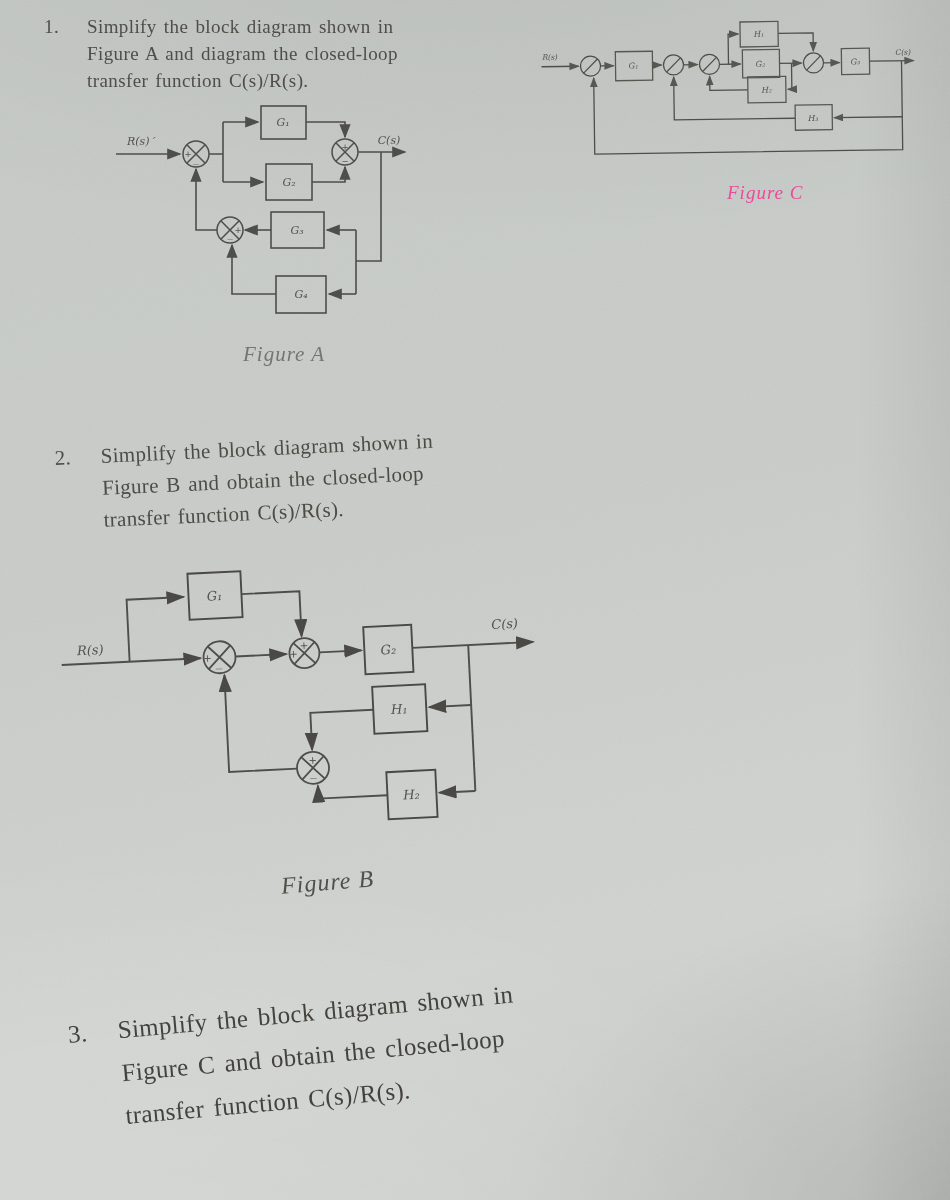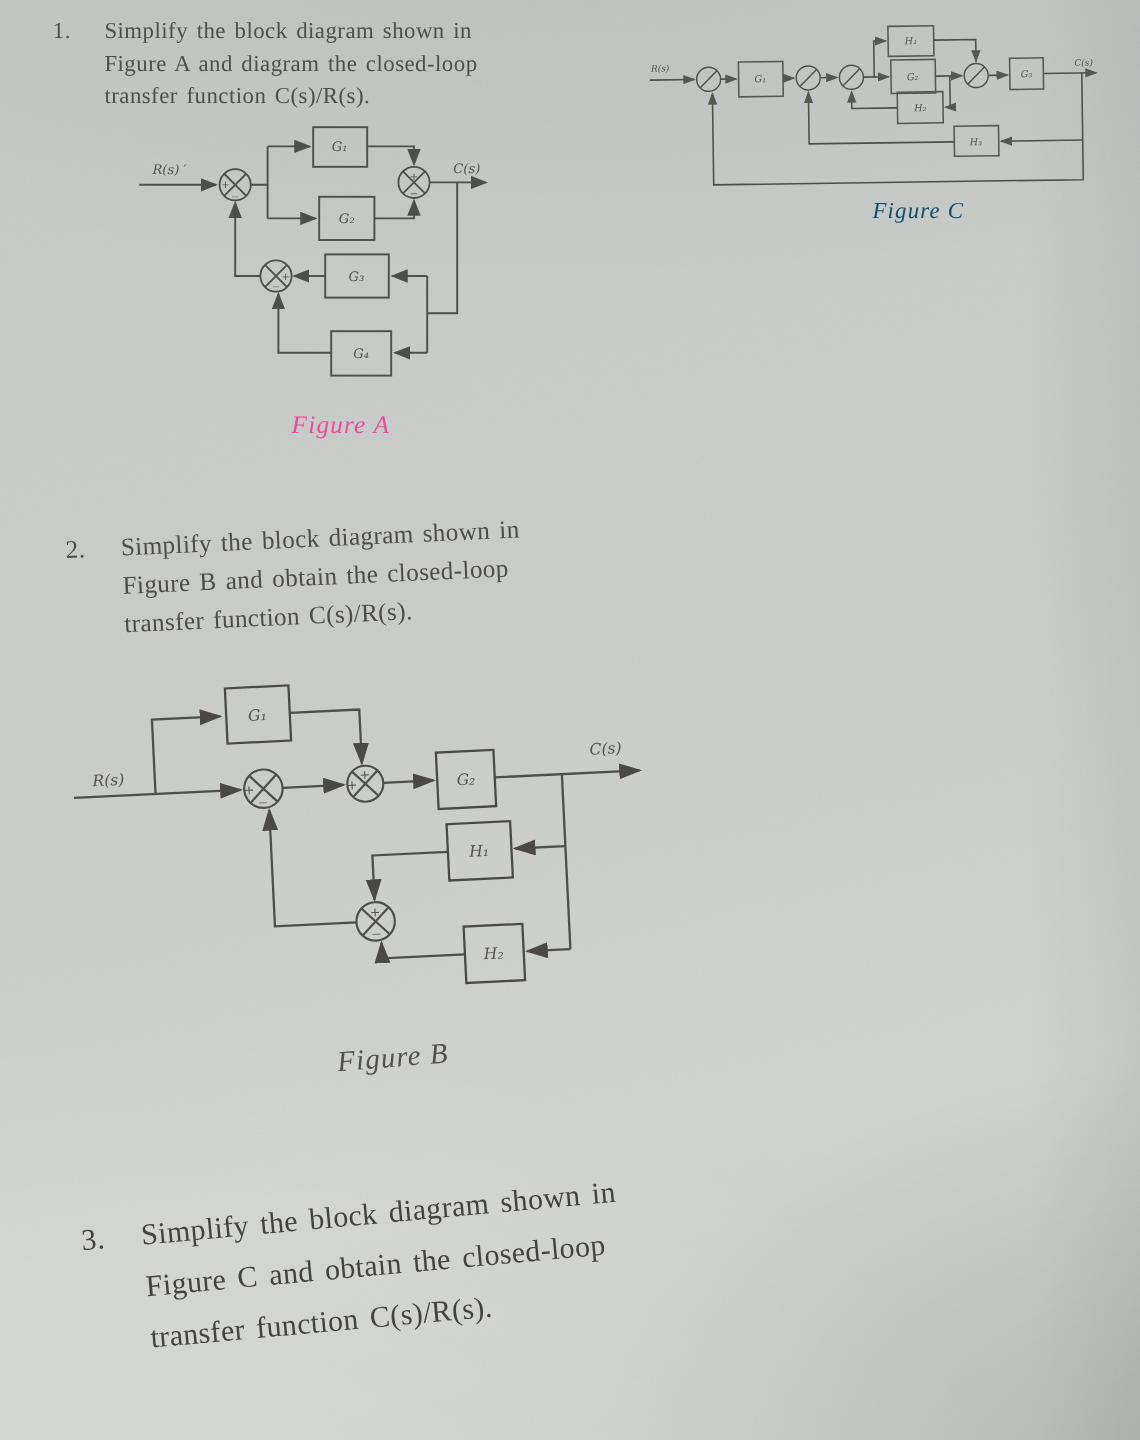--- a/index.html
+++ b/index.html
@@ -20,23 +20,23 @@
   .problem .lines div{white-space:nowrap;}
   .p1{left:44px;top:13px;font-size:19px;line-height:27px;letter-spacing:0.4px;word-spacing:2px;color:#4c4b47;}
   .p1 .num{width:43px;}
   .p2{left:54px;top:442px;font-size:21px;line-height:32px;letter-spacing:0.3px;word-spacing:2px;color:#4a4942;
       transform:rotate(-2.6deg);transform-origin:0 0;}
   .p2 .num{width:46px;}
   .p3{left:66px;top:1013px;font-size:25px;line-height:43px;letter-spacing:0.3px;word-spacing:3px;color:#413f39;
       transform:rotate(-5.2deg);transform-origin:0 0;}
   .p3 .num{width:50px;}
   
-  .caption{font-style:italic;color:#ec4899;}
+  .caption{font-style:italic;color:#737373;}
   .cap-a{left:243px;top:342px;font-size:21px;letter-spacing:1px;}
-  .cap-c{left:727px;top:166px;font-size:19px;letter-spacing:1px;color:#0c4a6e;}
+  .cap-c{left:727px;top:182px;font-size:19px;letter-spacing:1px;color:#ec4899;}
   .cap-b{left:281px;top:869px;font-size:24px;letter-spacing:1px;color:#4e4d47;transform:rotate(-4.5deg);}
   
   .figB{transform:rotate(-2.8deg);transform-origin:250px 150px;}
   .figC{transform:rotate(-0.8deg);transform-origin:200px 85px;}
   svg .wire{stroke:#4b4b47;fill:none;}
   svg text{fill:#514f4a;}
   .blocklabel{font-family:"DejaVu Serif",serif;font-style:italic;}
   .iolabel{font-family:"DejaVu Serif",serif;font-style:italic;}
   .sign{font-family:"DejaVu Sans",sans-serif;}
   .grain{position:absolute;left:0;top:0;pointer-events:none;}

